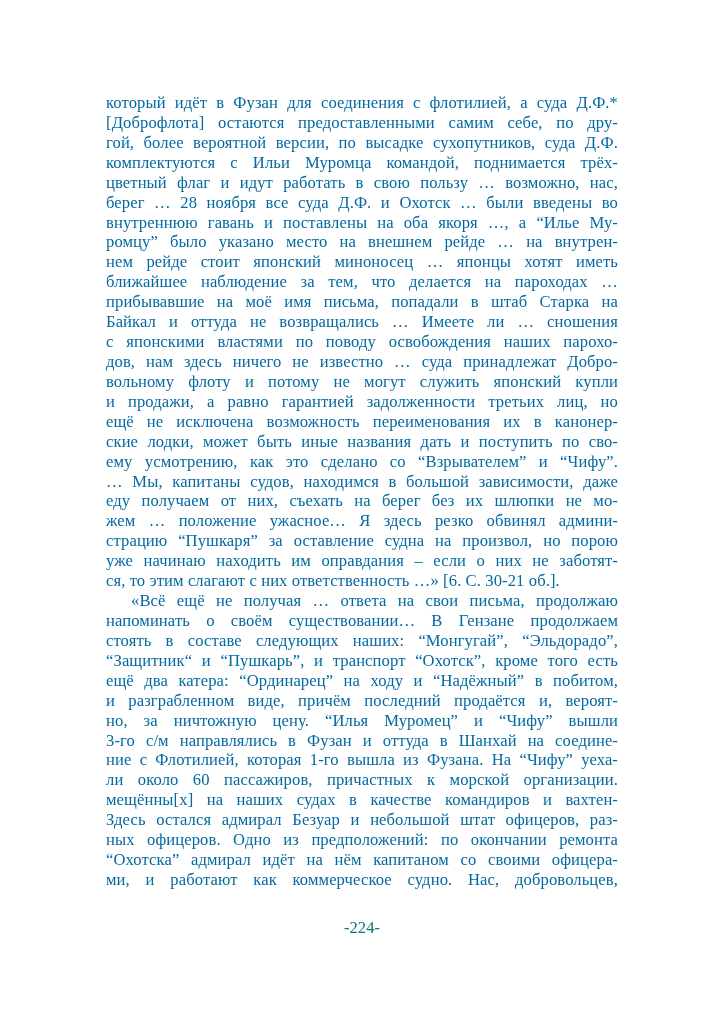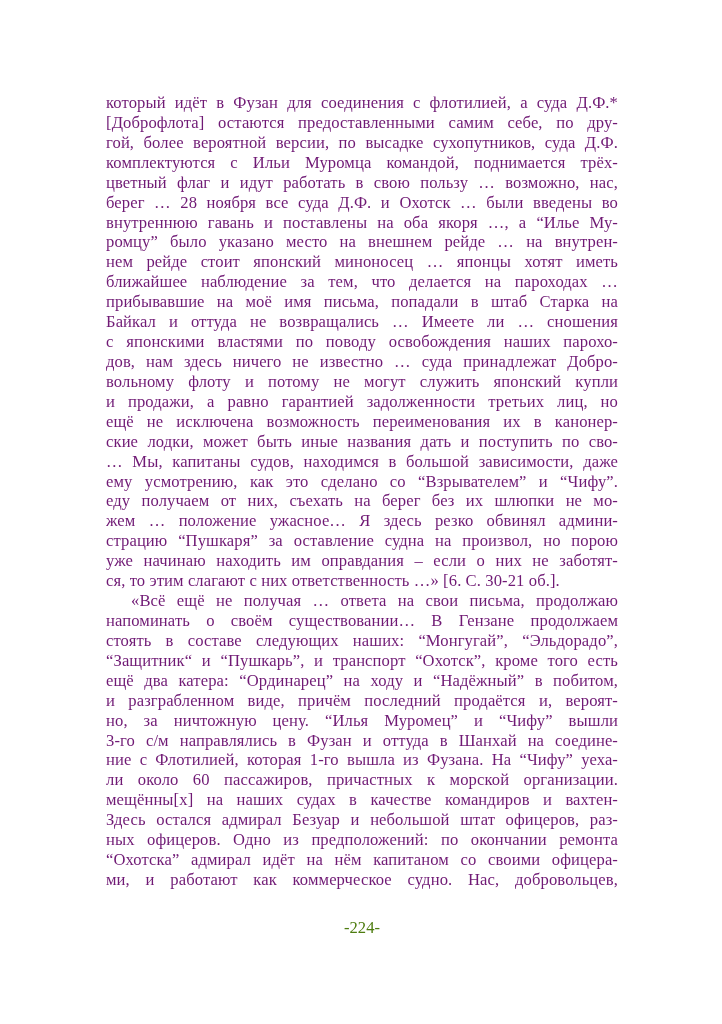--- a/index.html
+++ b/index.html
@@ -48,41 +48,41 @@
     text-align: center;
     font-size: 16.6px;
     line-height: 19.93px;
     color: #161616;
   }
 </style>
 </head>
 <body>
 
 <div class="page" style="background: rgb(255, 255, 255);">
-  <div class="text-block" style="color: #701a75;">
+  <div class="text-block" style="color: #0369a1;">
       <div class="line">который идёт в Фузан для соединения с флотилией, а суда Д.Ф.*</div>
       <div class="line">[Доброфлота] остаются предоставленными самим себе, по дру-</div>
       <div class="line">гой, более вероятной версии, по высадке сухопутников, суда Д.Ф.</div>
       <div class="line">комплектуются с Ильи Муромца командой, поднимается трёх-</div>
       <div class="line">цветный флаг и идут работать в свою пользу … возможно, нас,</div>
       <div class="line">берег … 28 ноября все суда Д.Ф. и Охотск … были введены во</div>
       <div class="line">внутреннюю гавань и поставлены на оба якоря …, а “Илье Му-</div>
       <div class="line">ромцу” было указано место на внешнем рейде … на внутрен-</div>
       <div class="line">нем рейде стоит японский миноносец … японцы хотят иметь</div>
       <div class="line">ближайшее наблюдение за тем, что делается на пароходах …</div>
       <div class="line">прибывавшие на моё имя письма, попадали в штаб Старка на</div>
       <div class="line">Байкал и оттуда не возвращались … Имеете ли … сношения</div>
       <div class="line">с японскими властями по поводу освобождения наших парохо-</div>
       <div class="line">дов, нам здесь ничего не известно … суда принадлежат Добро-</div>
       <div class="line">вольному флоту и потому не могут служить японский купли</div>
       <div class="line">и продажи, а равно гарантией задолженности третьих лиц, но</div>
       <div class="line">ещё не исключена возможность переименования их в канонер-</div>
       <div class="line">ские лодки, может быть иные названия дать и поступить по сво-</div>
+      <div class="line">ему усмотрению, как это сделано со “Взрывателем” и “Чифу”.</div>
       <div class="line">… Мы, капитаны судов, находимся в большой зависимости, даже</div>
-      <div class="line">ему усмотрению, как это сделано со “Взрывателем” и “Чифу”.</div>
       <div class="line">еду получаем от них, съехать на берег без их шлюпки не мо-</div>
       <div class="line">жем … положение ужасное… Я здесь резко обвинял админи-</div>
       <div class="line">страцию “Пушкаря” за оставление судна на произвол, но порою</div>
       <div class="line">уже начинаю находить им оправдания – если о них не заботят-</div>
       <div class="line end">ся, то этим слагают с них ответственность …» [6. С. 30-21 об.].</div>
       <div class="line indent">«Всё ещё не получая … ответа на свои письма, продолжаю</div>
       <div class="line">напоминать о своём существовании… В Гензане продолжаем</div>
       <div class="line">стоять в составе следующих наших: “Монгугай”, “Эльдорадо”,</div>
       <div class="line">“Защитник“ и “Пушкарь”, и транспорт “Охотск”, кроме того есть</div>
       <div class="line">ещё два катера: “Ординарец” на ходу и “Надёжный” в побитом,</div>
@@ -90,14 +90,14 @@
       <div class="line">но, за ничтожную цену. “Илья Муромец” и “Чифу” вышли</div>
       <div class="line">3-го с/м направлялись в Фузан и оттуда в Шанхай на соедине-</div>
       <div class="line">ние с Флотилией, которая 1-го вышла из Фузана. На “Чифу” уеха-</div>
       <div class="line">ли около 60 пассажиров, причастных к морской организации.</div>
       <div class="line">мещённы[х] на наших судах в качестве командиров и вахтен-</div>
       <div class="line">Здесь остался адмирал Безуар и небольшой штат офицеров, раз-</div>
       <div class="line">ных офицеров. Одно из предположений: по окончании ремонта</div>
       <div class="line">“Охотска” адмирал идёт на нём капитаном со своими офицера-</div>
       <div class="line">ми, и работают как коммерческое судно. Нас, добровольцев,</div>
     </div>
-  <div class="page-number" style="color: #4d7c0f;">-224-</div>
+  <div class="page-number" style="color: #0f766e;">-224-</div>
 </div>
 
 </body></html>

